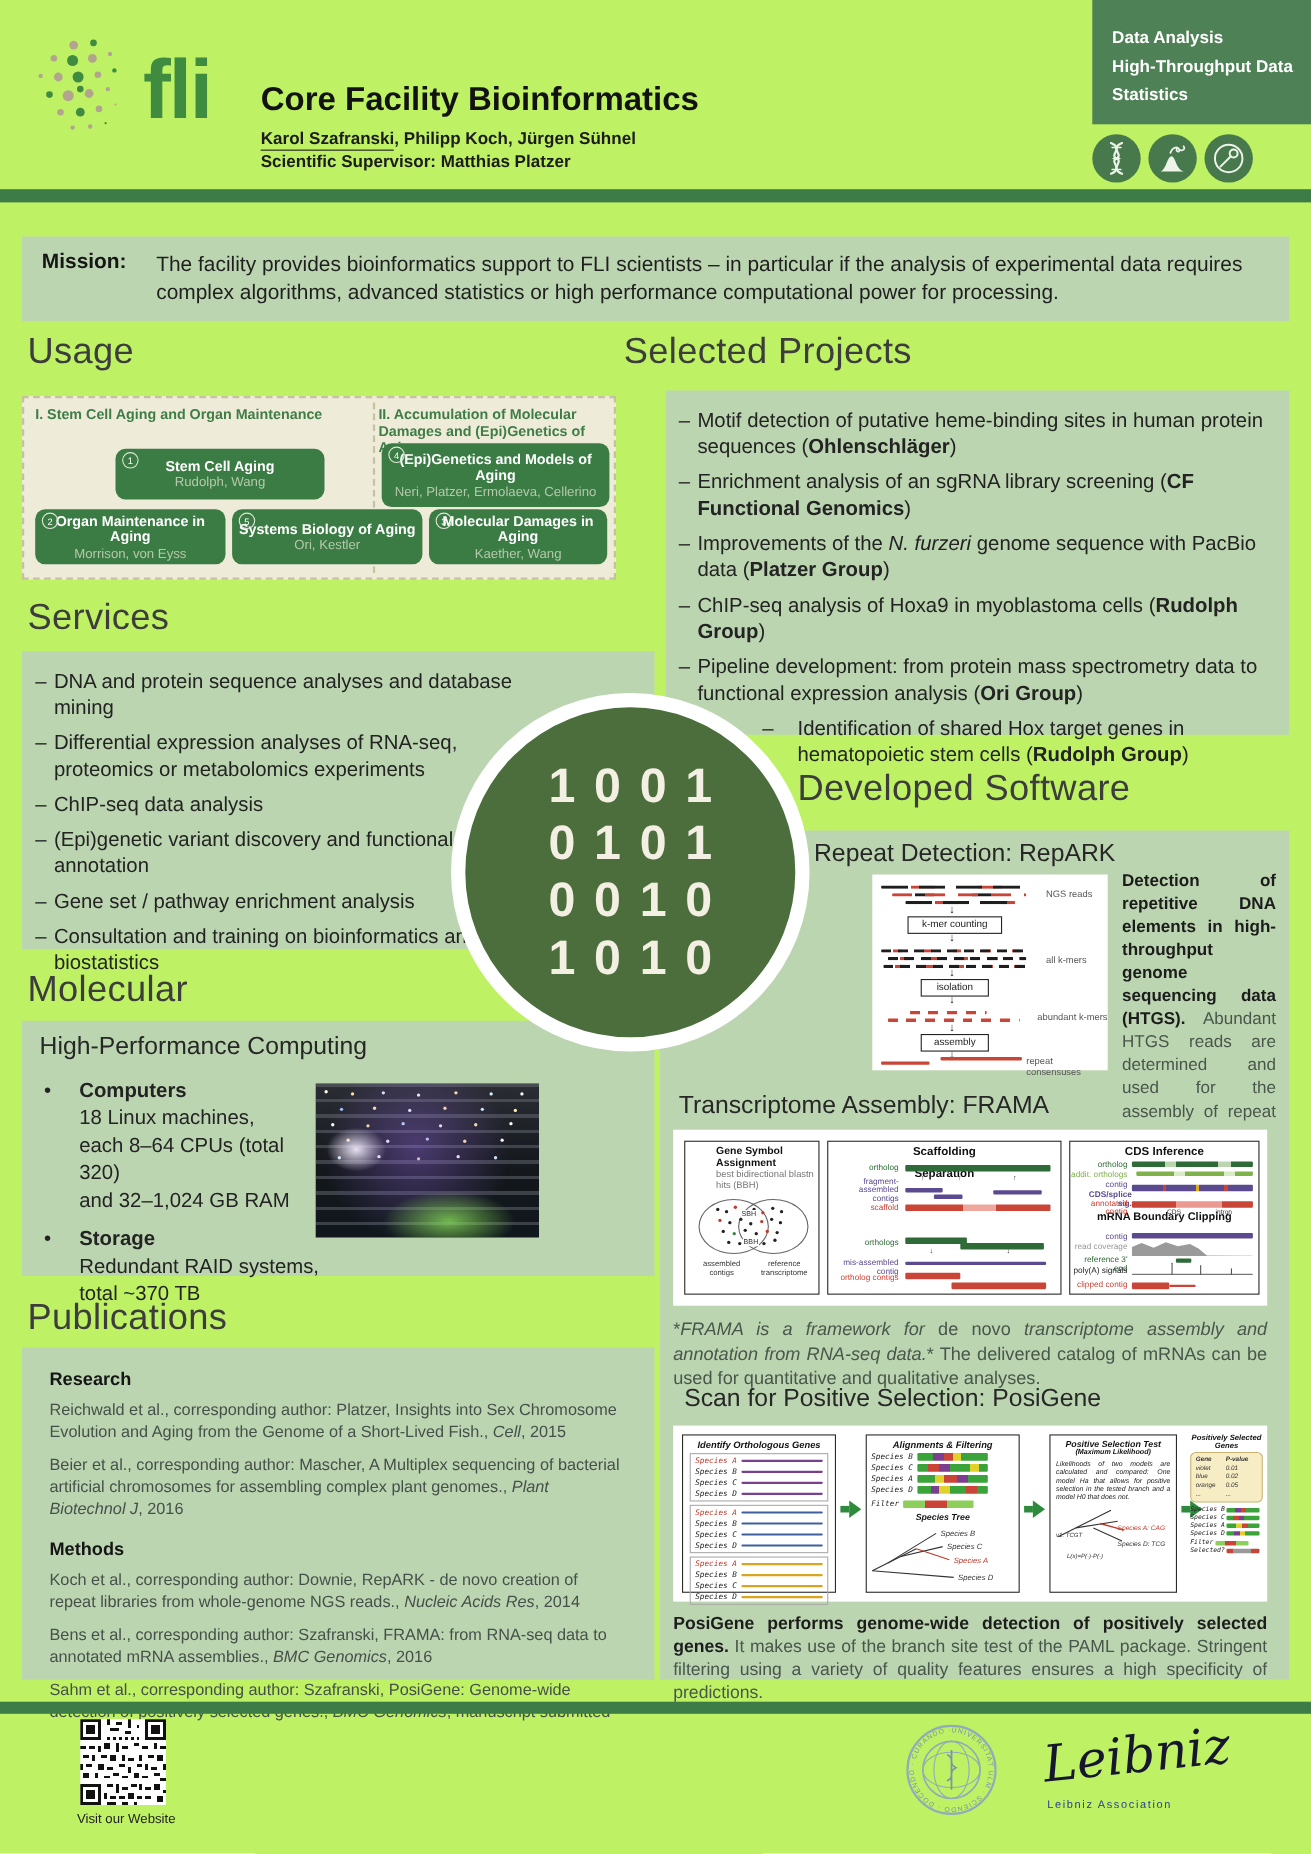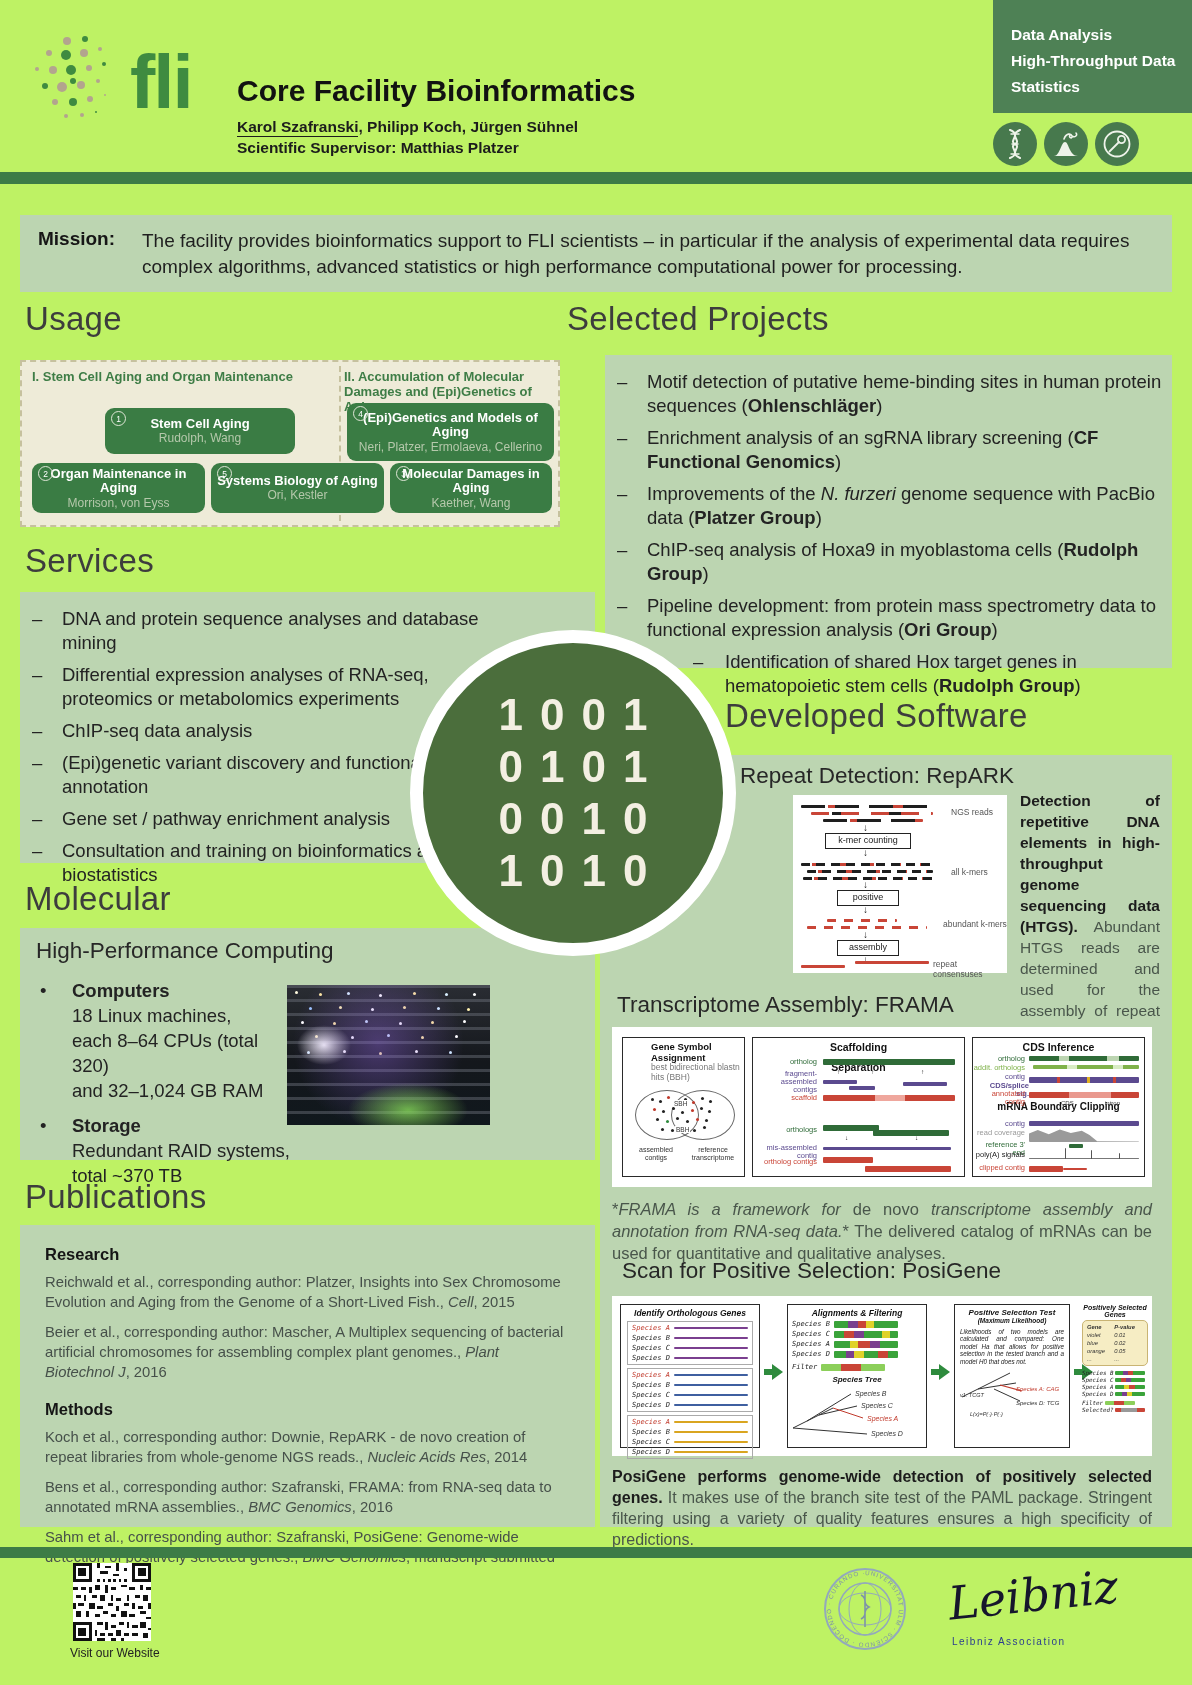--- a/index.html
+++ b/index.html
@@ -50,21 +50,21 @@
   .gbox .t{font-size:13px;font-weight:700;line-height:14.5px;}
   .gbox .p{font-size:12px;color:#b5c8ab;line-height:14px;}
   .badge{position:absolute;left:6px;top:3px;width:13px;height:13px;border:1px solid #dfe6d6;border-radius:50%;
          font-size:8.5px;color:#fff;display:flex;align-items:center;justify-content:center;}
 
   
   .panel{position:absolute;background:#bcd5b1;}
 
   
   .dlist{position:absolute;box-sizing:border-box;}
-  .dlist .it{position:relative;font-size:18.5px;line-height:24px;color:#232323;padding-left:42px;margin-bottom:8px;}
+  .dlist .it{position:relative;font-size:18.5px;line-height:24px;color:#232323;padding-left:29px;margin-bottom:8px;}
   .dlist .it::before{content:"–";position:absolute;left:12px;top:0;}
   .dlist .it.indent{padding-left:120px;}
   .dlist .it.indent::before{left:88px;}
 
   
   .tech-sub{position:absolute;left:36px;top:938px;font-size:22.5px;color:#272727;}
   .tech-item{position:relative;font-size:18.5px;line-height:25px;color:#232323;padding-left:52px;margin-bottom:10px;}
   .tech-item::before{content:"•";position:absolute;left:20px;top:0;}
   .tech-item .tt{font-weight:700;}
   .server-photo{position:absolute;left:287px;top:985px;width:203px;height:140px;overflow:hidden;
@@ -290,21 +290,21 @@
     <div class="darr" style="left:70px;top:29px;">↓</div>
     <div class="procbox" style="left:32px;top:38px;width:84px;">k-mer counting</div>
     <div class="darr" style="left:70px;top:54px;">↓</div>
     <div style="position:absolute;left:8px;top:64px;width:132px;">
       <div class="dashrow dr-k"></div>
         <div class="dashrow dr-k" style="margin-left:6px;"></div>
         <div class="dashrow dr-k" style="margin-left:2px;"></div>
     </div>
     <div class="flabel" style="left:158px;top:72px;">all k-mers</div>
     <div class="darr" style="left:70px;top:86px;">↓</div>
-    <div class="procbox" style="left:44px;top:95px;width:60px;">positive</div>
+    <div class="procbox" style="left:44px;top:95px;width:60px;">isolation</div>
     <div class="darr" style="left:70px;top:111px;">↓</div>
     <div style="position:absolute;left:14px;top:120px;width:120px;">
       <div class="dashrow dr-r" style="margin-left:20px;width:70px;"></div>
         <div class="dashrow dr-r"></div>
     </div>
     <div class="flabel" style="left:150px;top:124px;">abundant k-mers</div>
     <div class="darr" style="left:70px;top:136px;">↓</div>
     <div class="procbox" style="left:44px;top:145px;width:60px;">assembly</div>
     <div class="darr" style="left:70px;top:161px;">↓</div>
     <div class="bar" style="left:8px;top:170px;width:44px;height:3px;background:#c94537;"></div>

